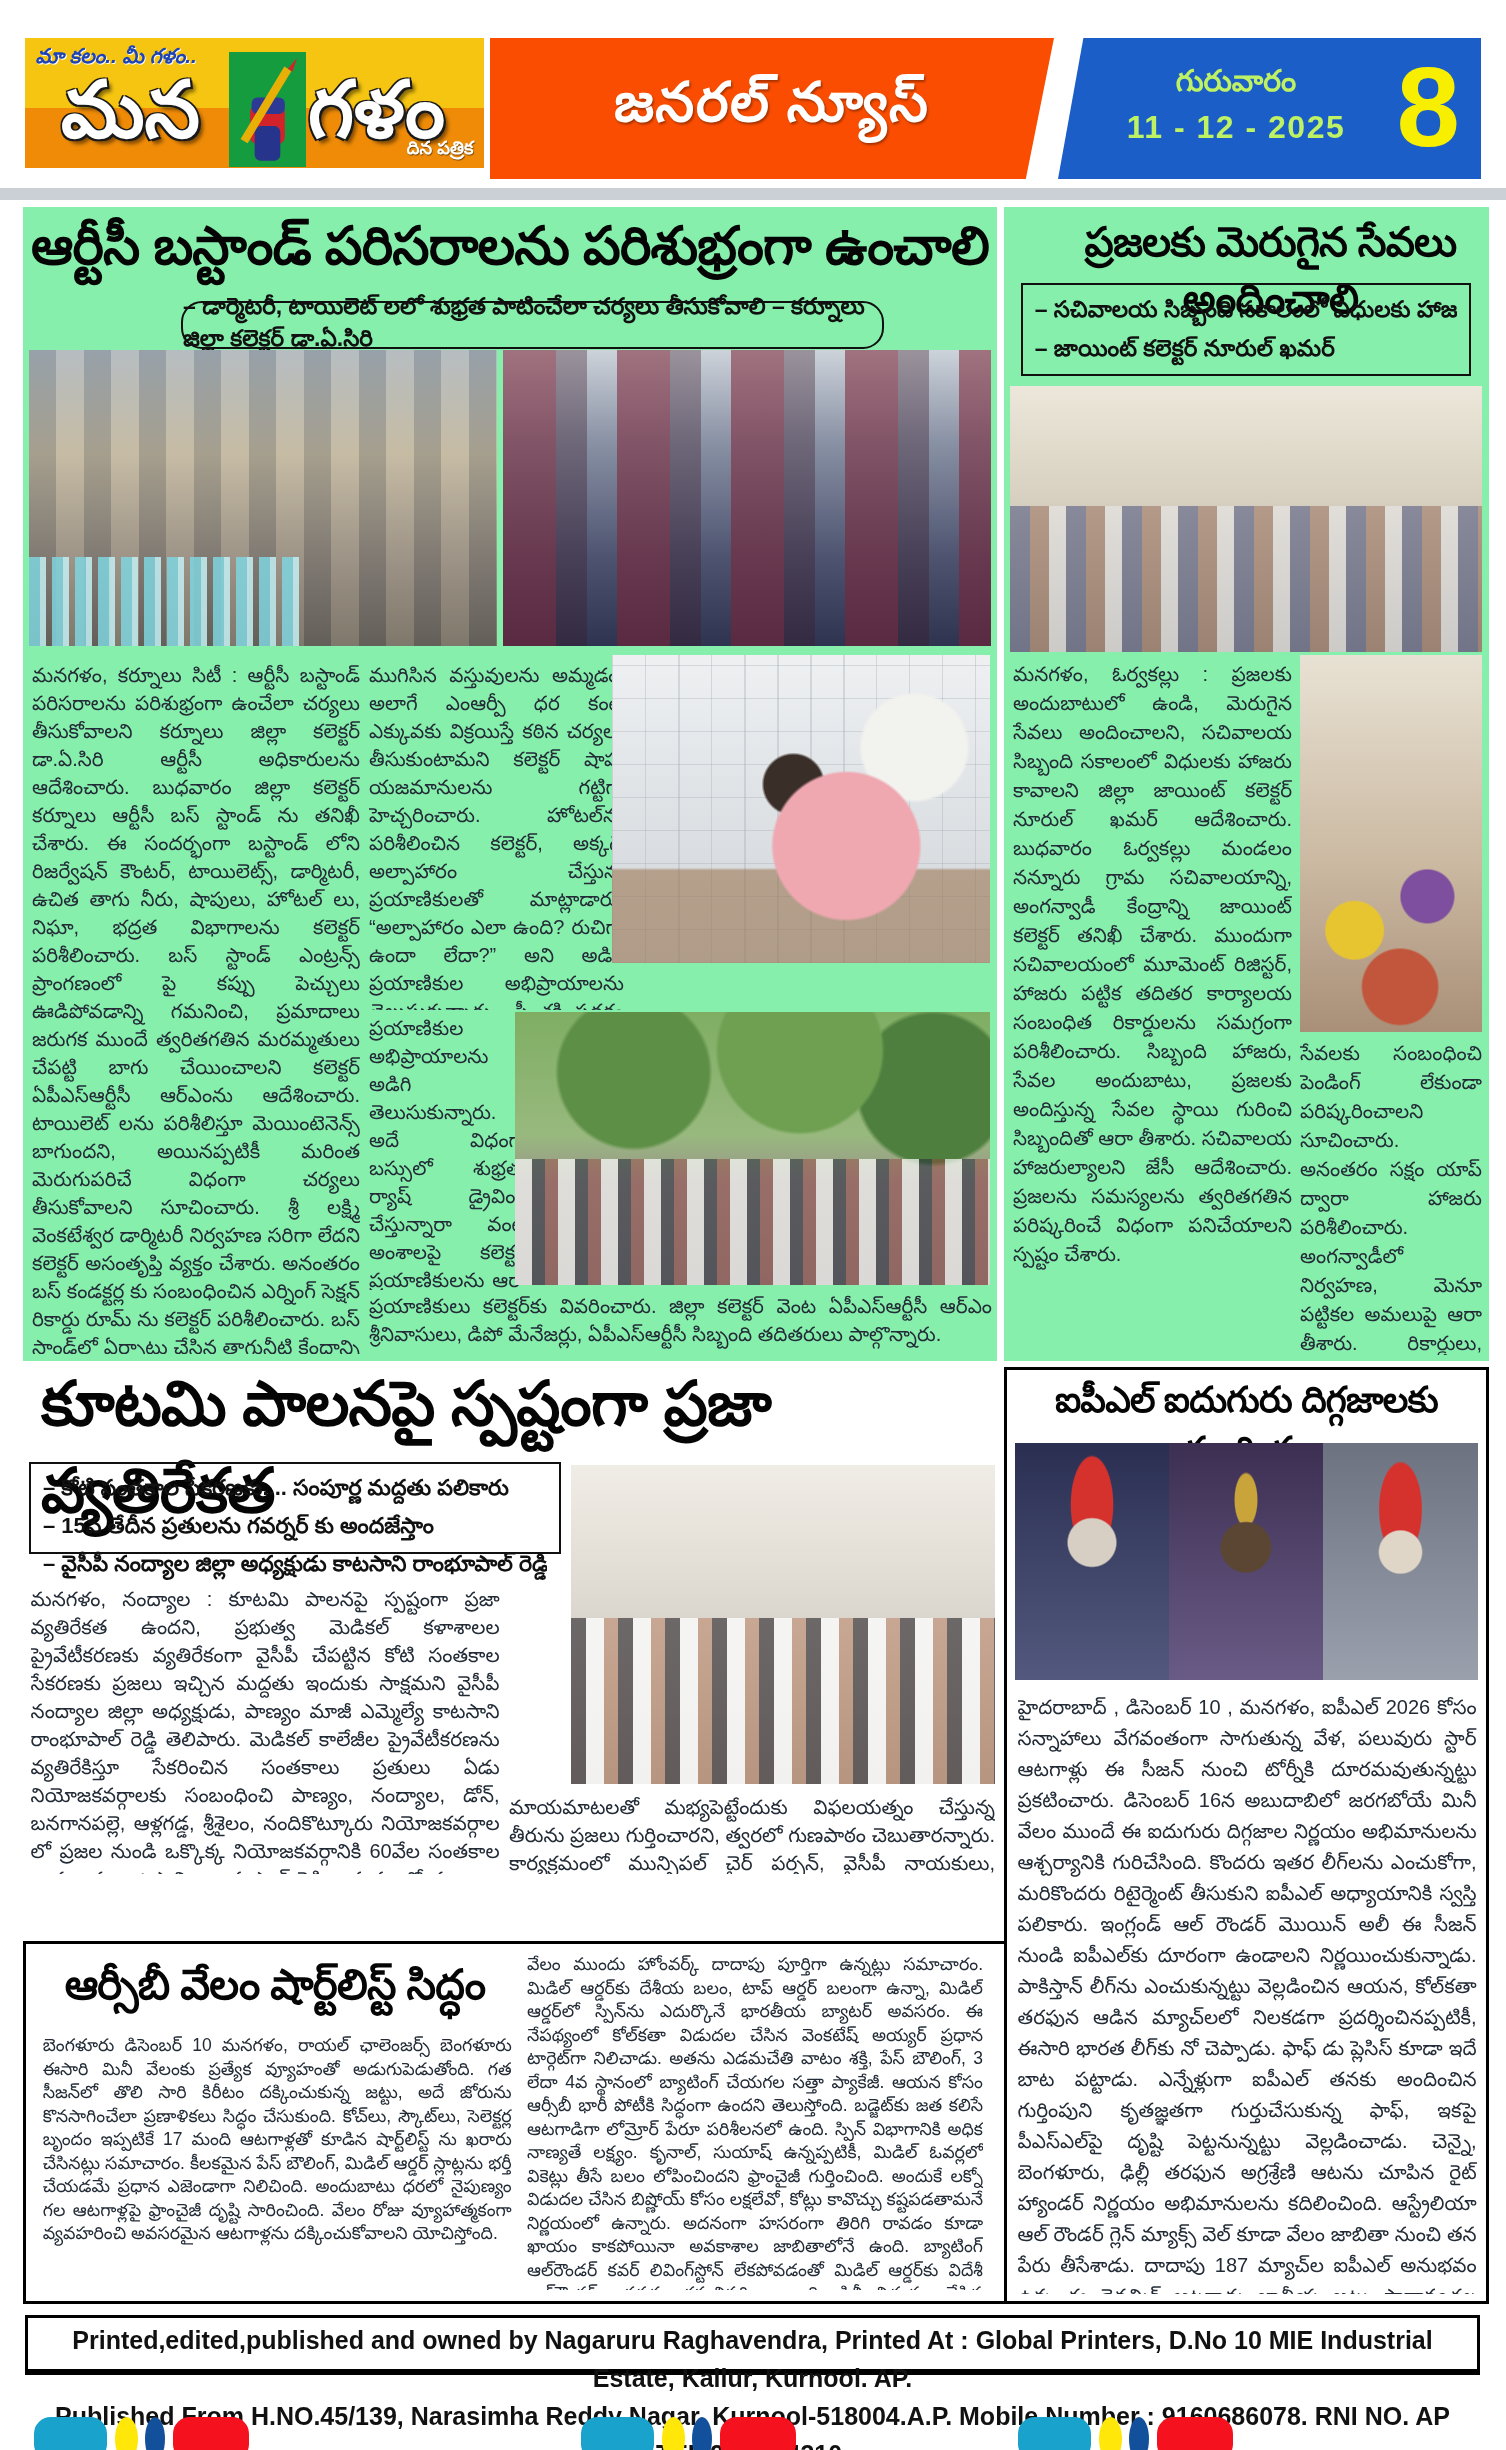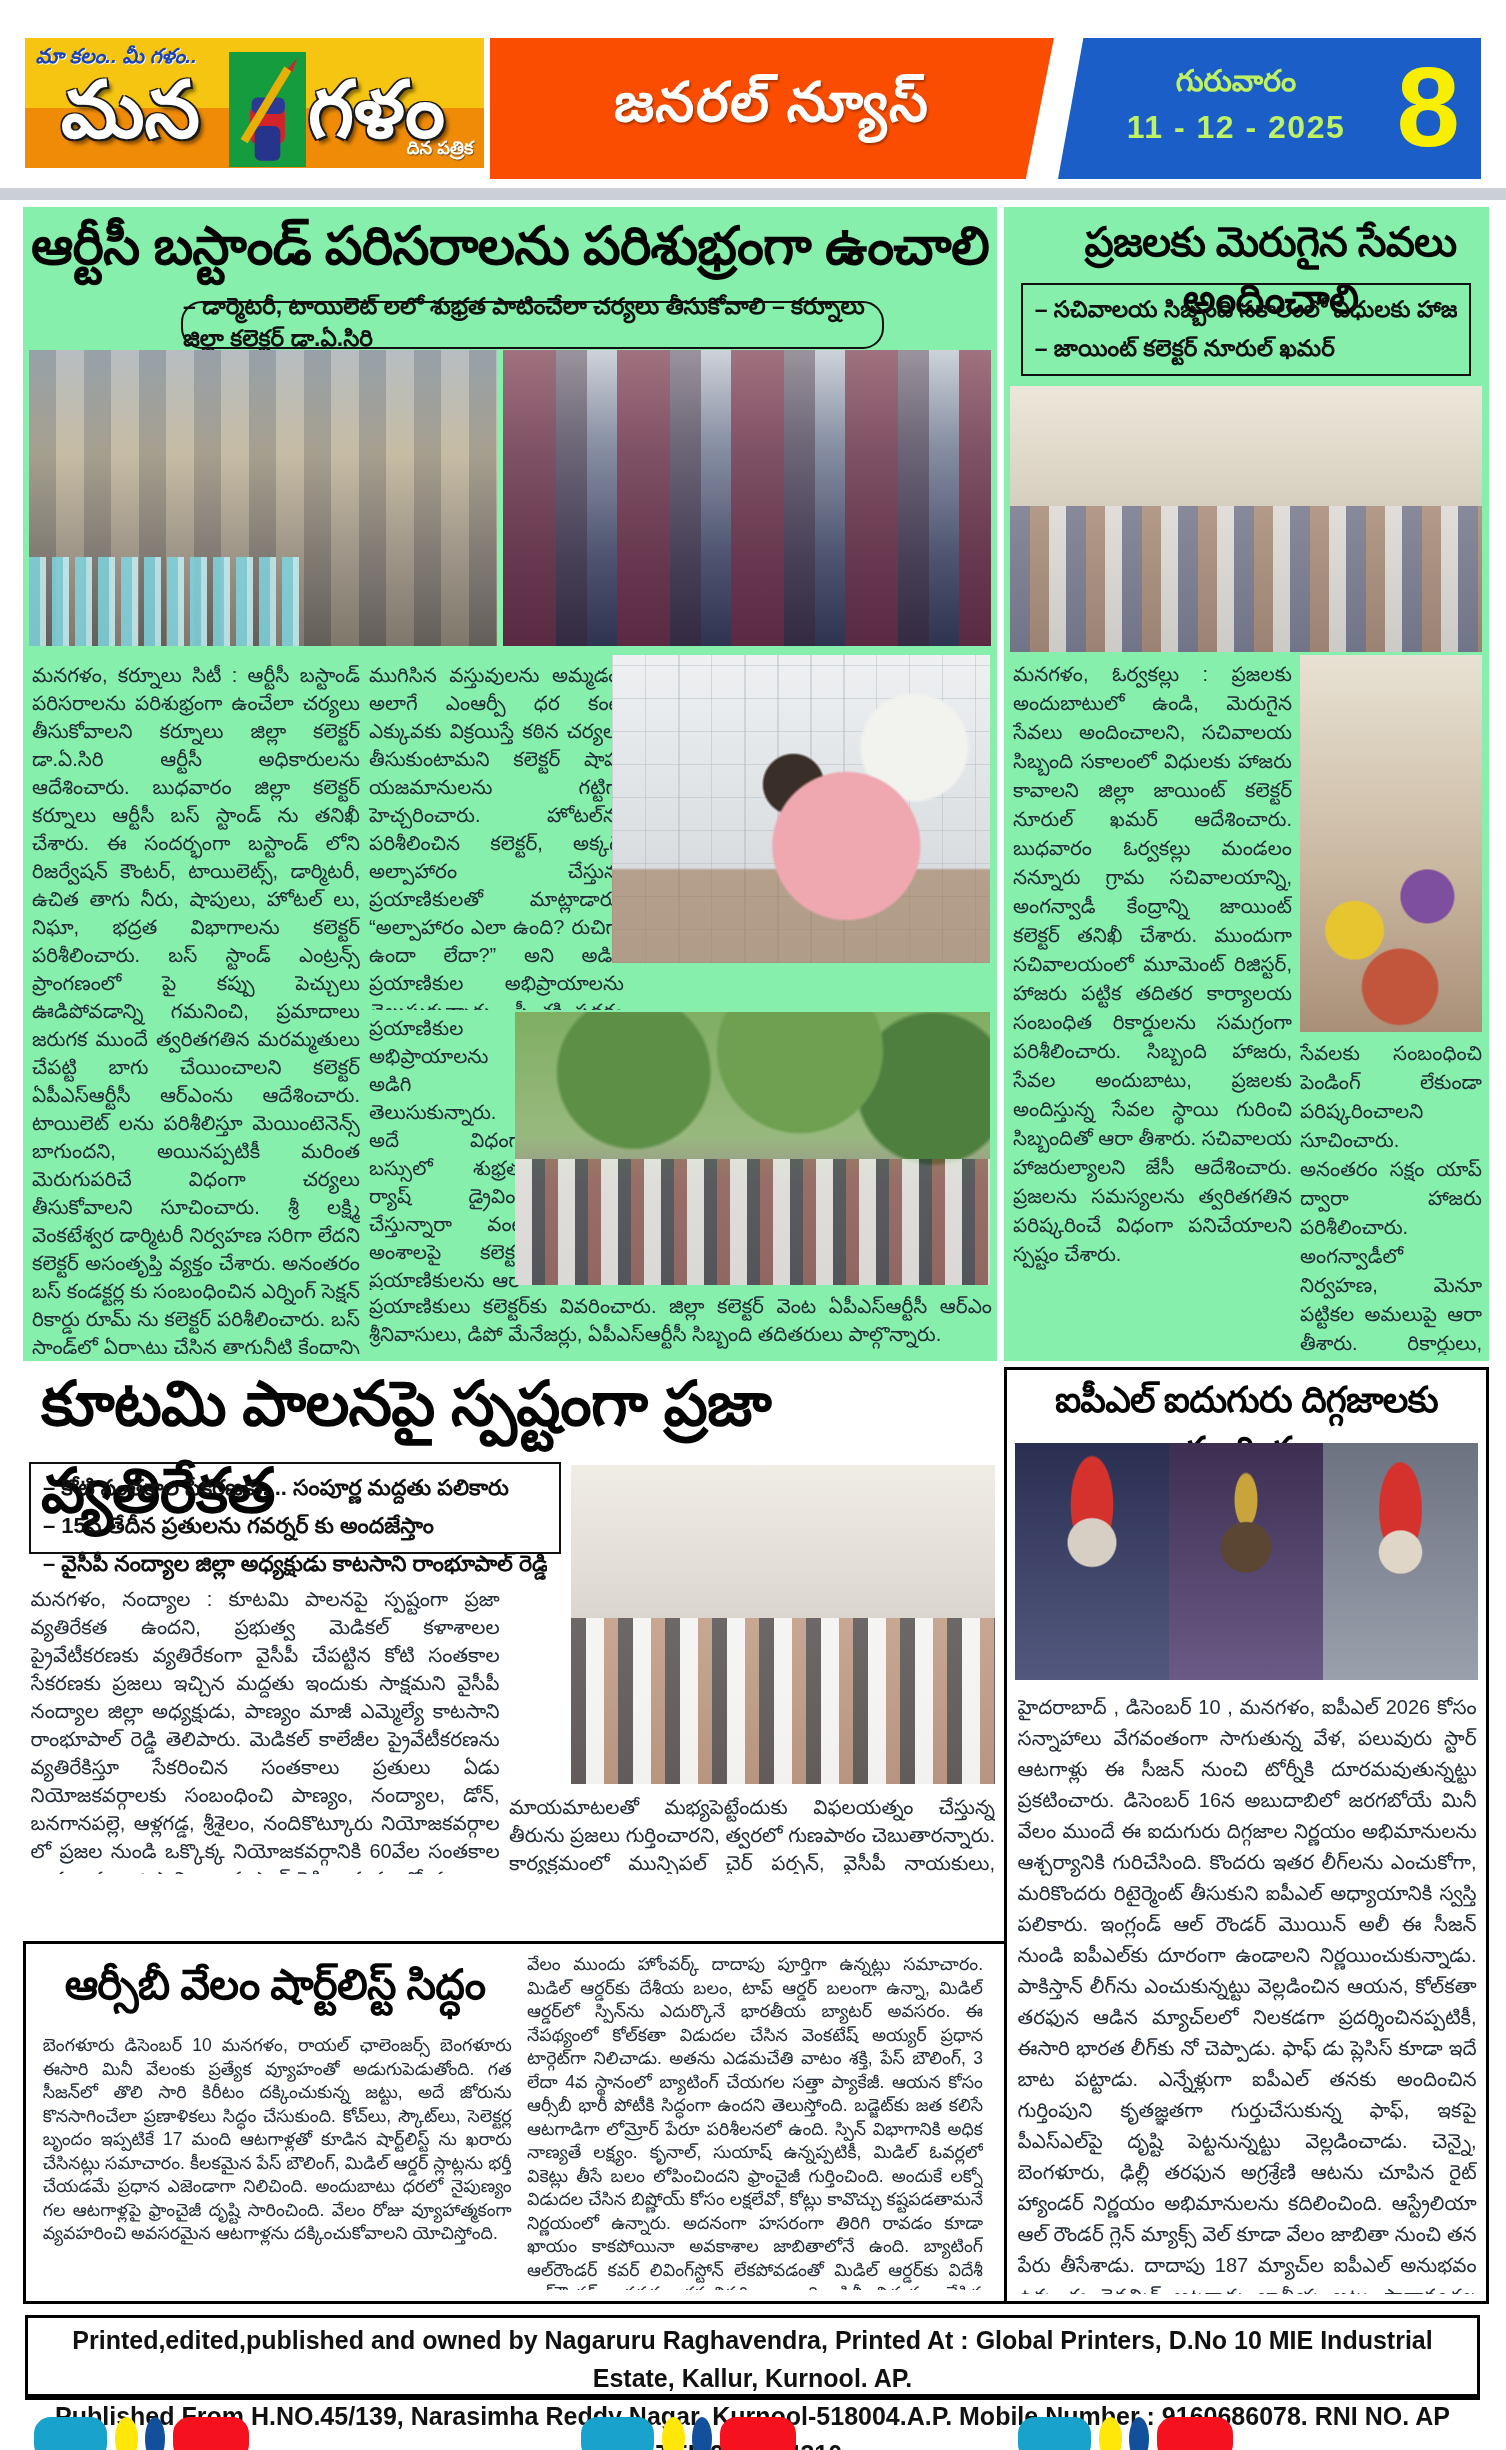--- a/index.html
+++ b/index.html
@@ -74,21 +74,21 @@
     linear-gradient(180deg,#2a2f52,#53597e);}
   .c2{background:radial-gradient(circle at 50% 44%,#5b4633 0 16%,rgba(0,0,0,0) 17%),
     radial-gradient(ellipse at 50% 24%,#c9a43a 0 10%,rgba(0,0,0,0) 11%),
     linear-gradient(180deg,#3c2f52,#6a5b86);}
   .c3{background:radial-gradient(circle at 50% 46%,#e0d6c8 0 14%,rgba(0,0,0,0) 15%),
     radial-gradient(ellipse at 50% 28%,#d5322e 0 19%,rgba(0,0,0,0) 20%),
     linear-gradient(180deg,#6c7280,#9aa0ac);}
   
   .boxed{position:absolute;background:#fff;border:3px solid #000;box-sizing:border-box;}
   
-  .footer-box{position:absolute;left:25px;top:2315px;width:1455px;height:85px;box-sizing:border-box;
+  .footer-box{position:absolute;left:25px;top:2315px;width:1455px;height:60px;box-sizing:border-box;
     border:3.8px solid #000;border-bottom-width:6.8px;text-align:center;font-size:25px;font-weight:600;
     line-height:38px;color:#111;padding-top:3px;}
   .pill-group{position:absolute;top:2417px;display:flex;gap:7.6px;align-items:center;height:44px;}
   .p-teal{width:73px;height:44px;border-radius:16.7px;background:#18a2cc;}
   .p-yellow{width:23px;height:44px;border-radius:50%;background:#ffe70a;}
   .p-navy{width:20px;height:44px;border-radius:50%;background:#12509b;}
   .p-red{width:76px;height:44px;border-radius:16.7px;background:#f6111f;}
 </style>
 </head>
 <body>

